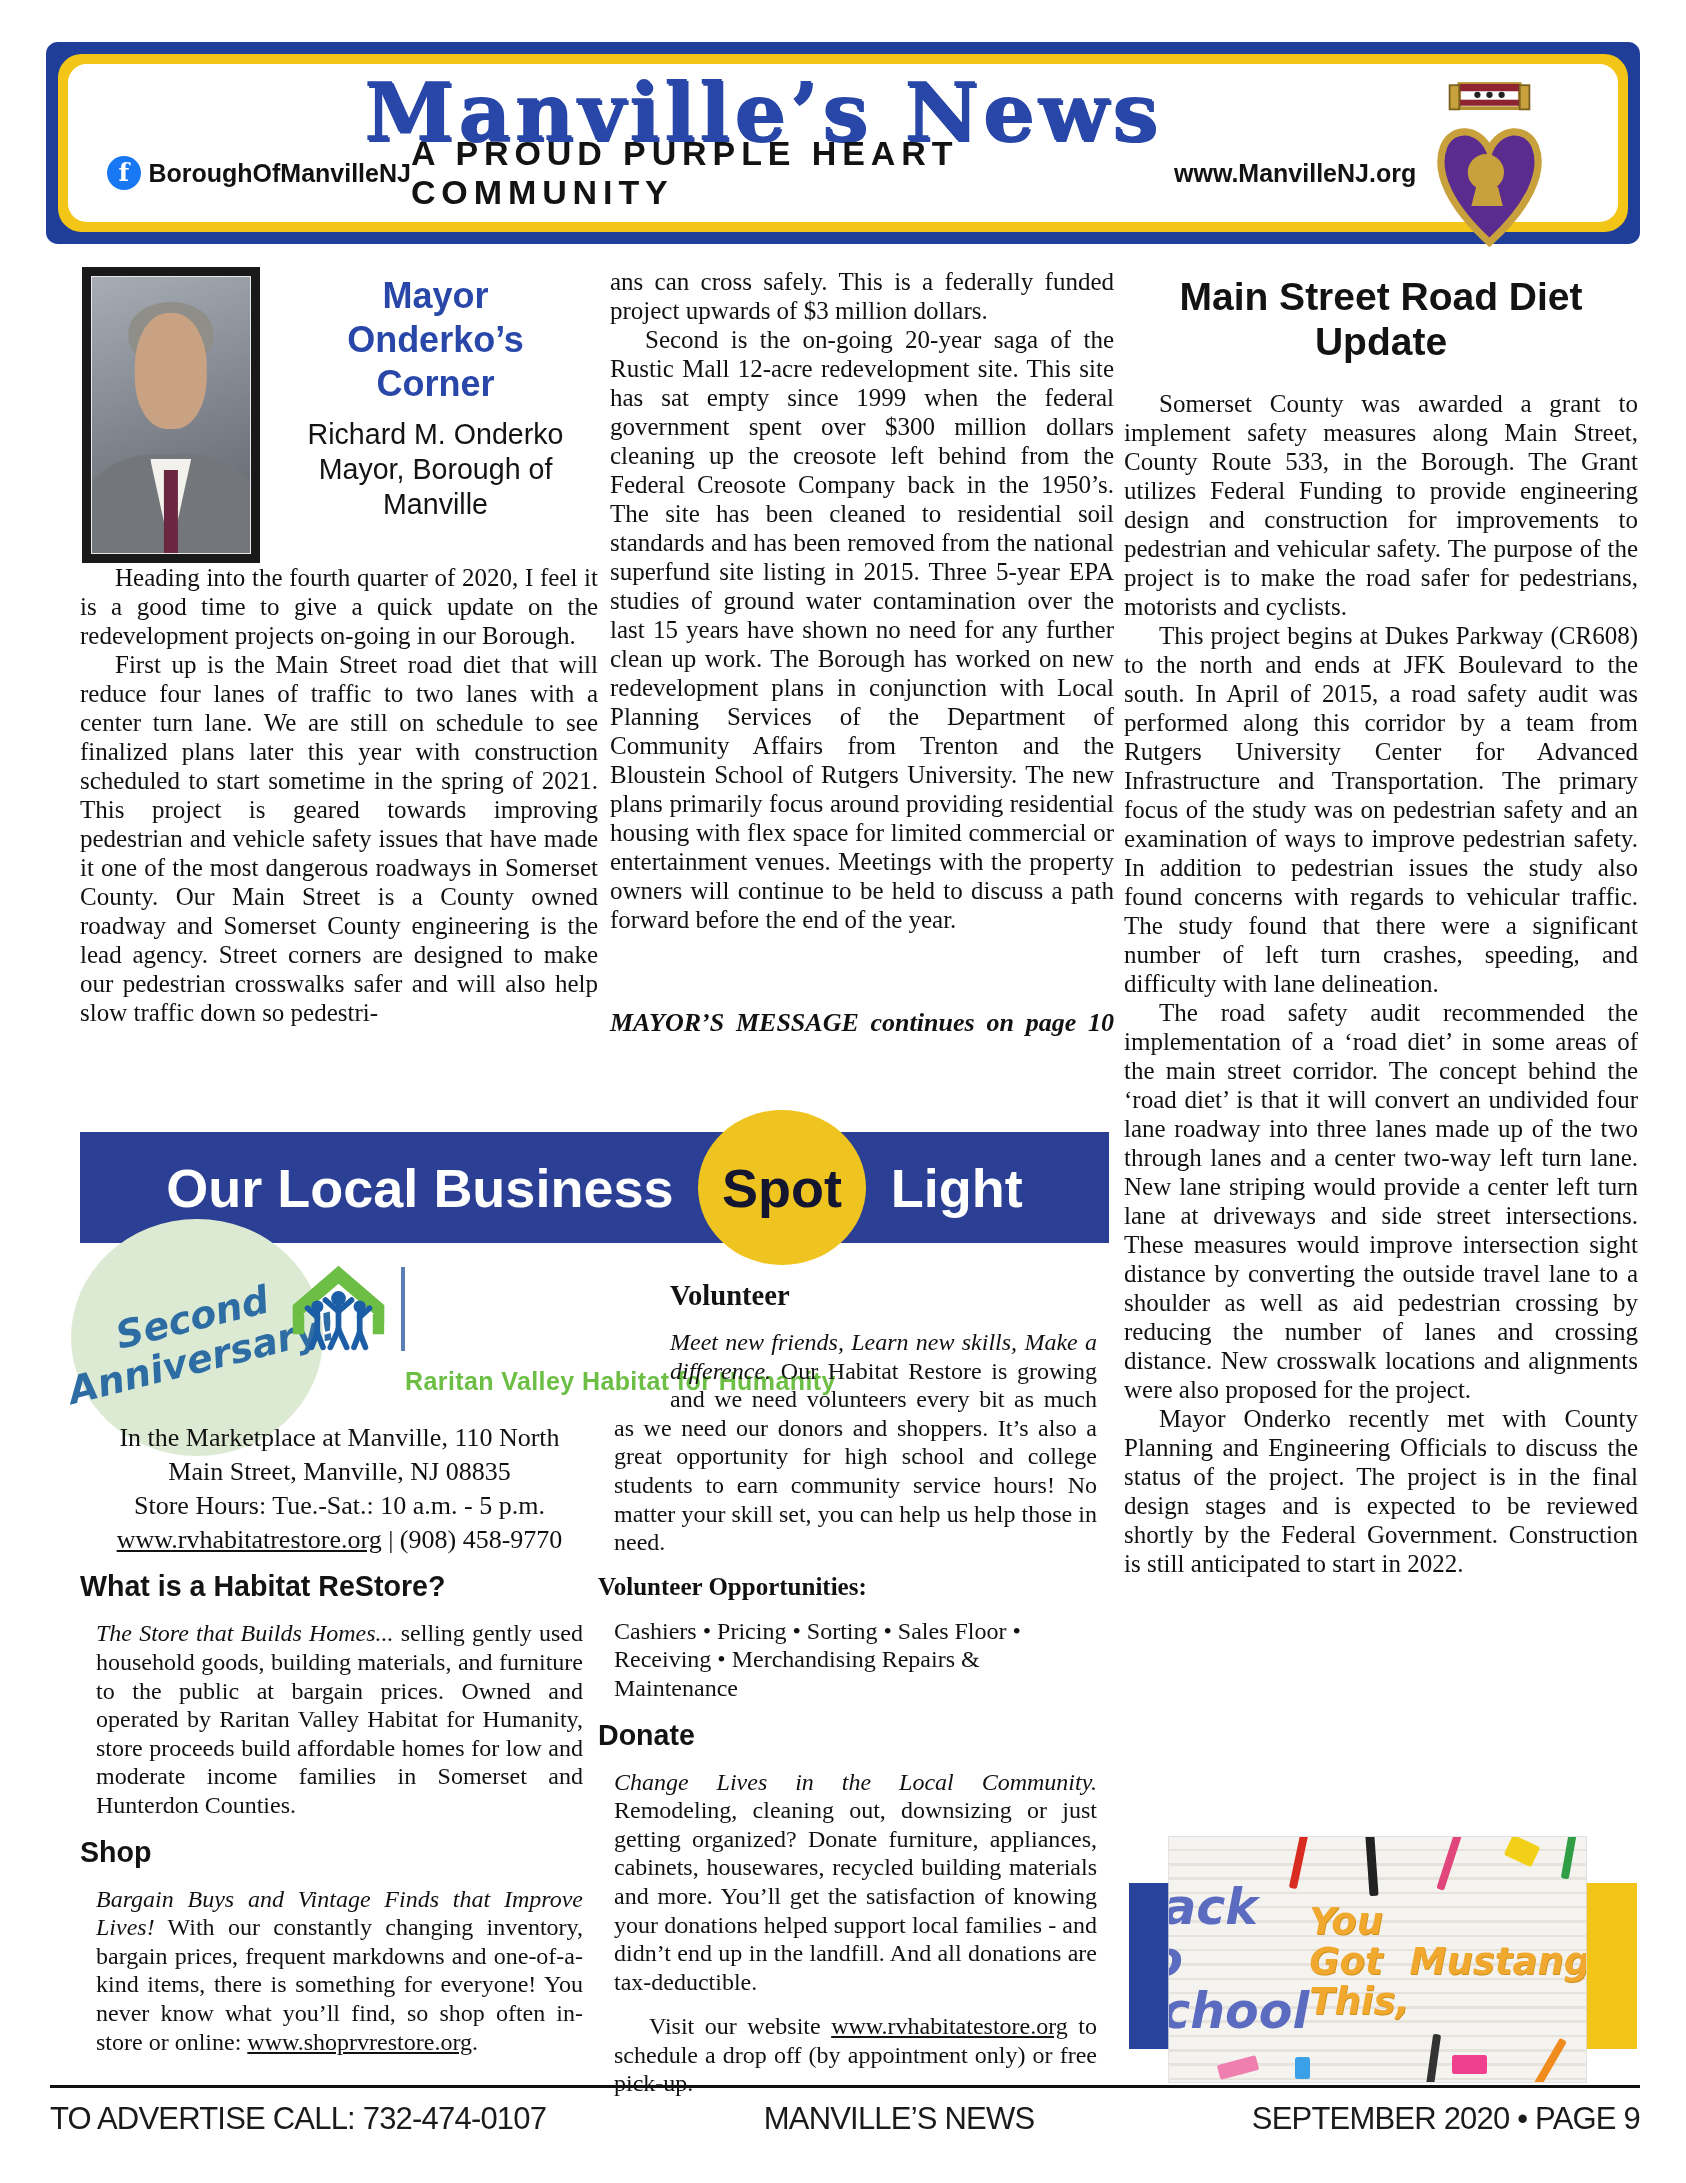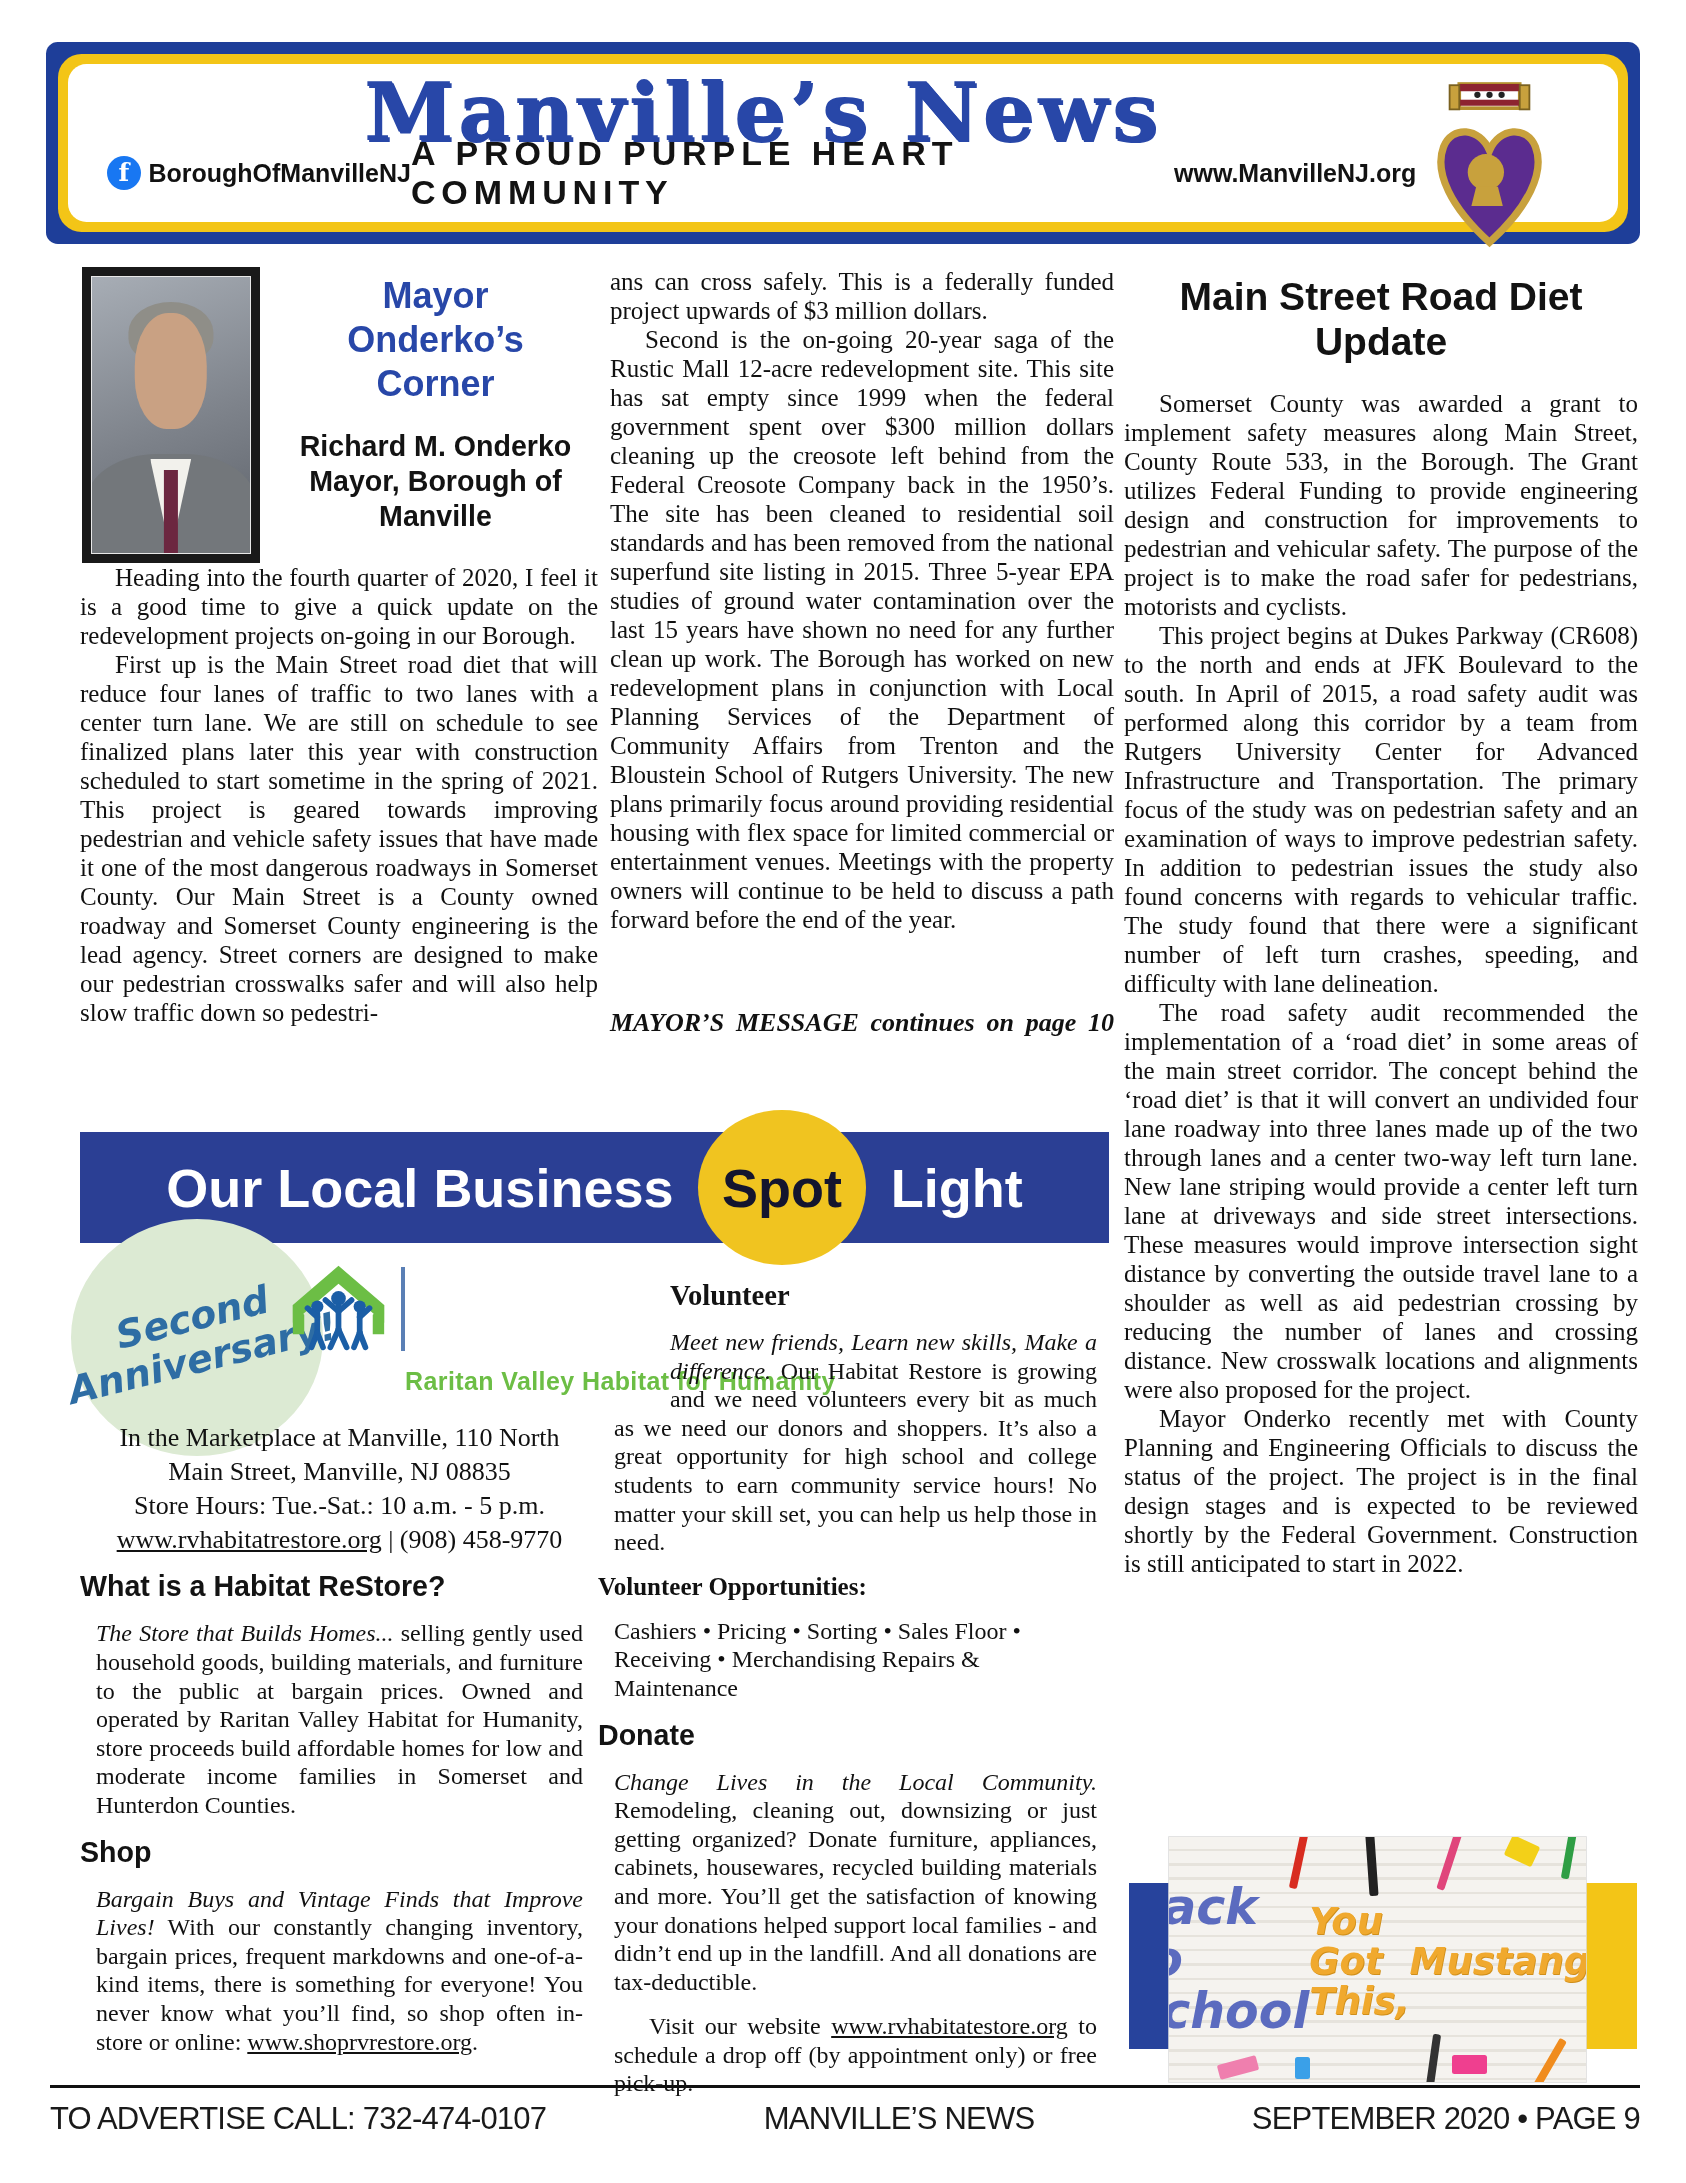--- a/index.html
+++ b/index.html
@@ -62,21 +62,21 @@
   .po-body { position:absolute; left:50%; bottom:-6%; transform:translateX(-50%); width:108%; height:42%; background:#73777b; border-radius:42% 42% 0 0; }
   .po-shirt { position:absolute; left:50%; bottom:0; transform:translateX(-50%); width:26%; height:34%; background:#f2f1ec; clip-path:polygon(50% 100%,0 0,100% 0); }
   .po-tie { position:absolute; left:50%; bottom:0; transform:translateX(-50%); width:9%; height:30%; background:#6c2740; }
   .mayor-head {
     position:absolute; left:195px; top:6.7px; width:321px; text-align:center;
     font-family:"Liberation Sans", sans-serif;
   }
   .mayor-head .blue {
     color:#2847a8; font-weight:bold; font-size:36px; line-height:44px; margin:0;
   }
-  .mayor-head .who { color:#131313; font-weight:bold; font-size:28.6px; line-height:35px; margin-top:23px; }
+  .mayor-head .who { color:#131313; font-weight:normal; font-size:28.6px; line-height:35px; margin-top:11px; }
   .col1-body { position:absolute; left:0; top:296px; width:518px; }
   .continuation {
     margin-top:74px; font-weight:bold; font-style:italic; font-size:26px;
     text-align:justify; text-align-last:justify;
   }
   .rd-head {
     margin:6.7px 0 25px 0; text-align:center;
     font-family:"Liberation Sans", sans-serif; font-weight:bold;
     font-size:39px; line-height:45px; color:#131313;
   }

